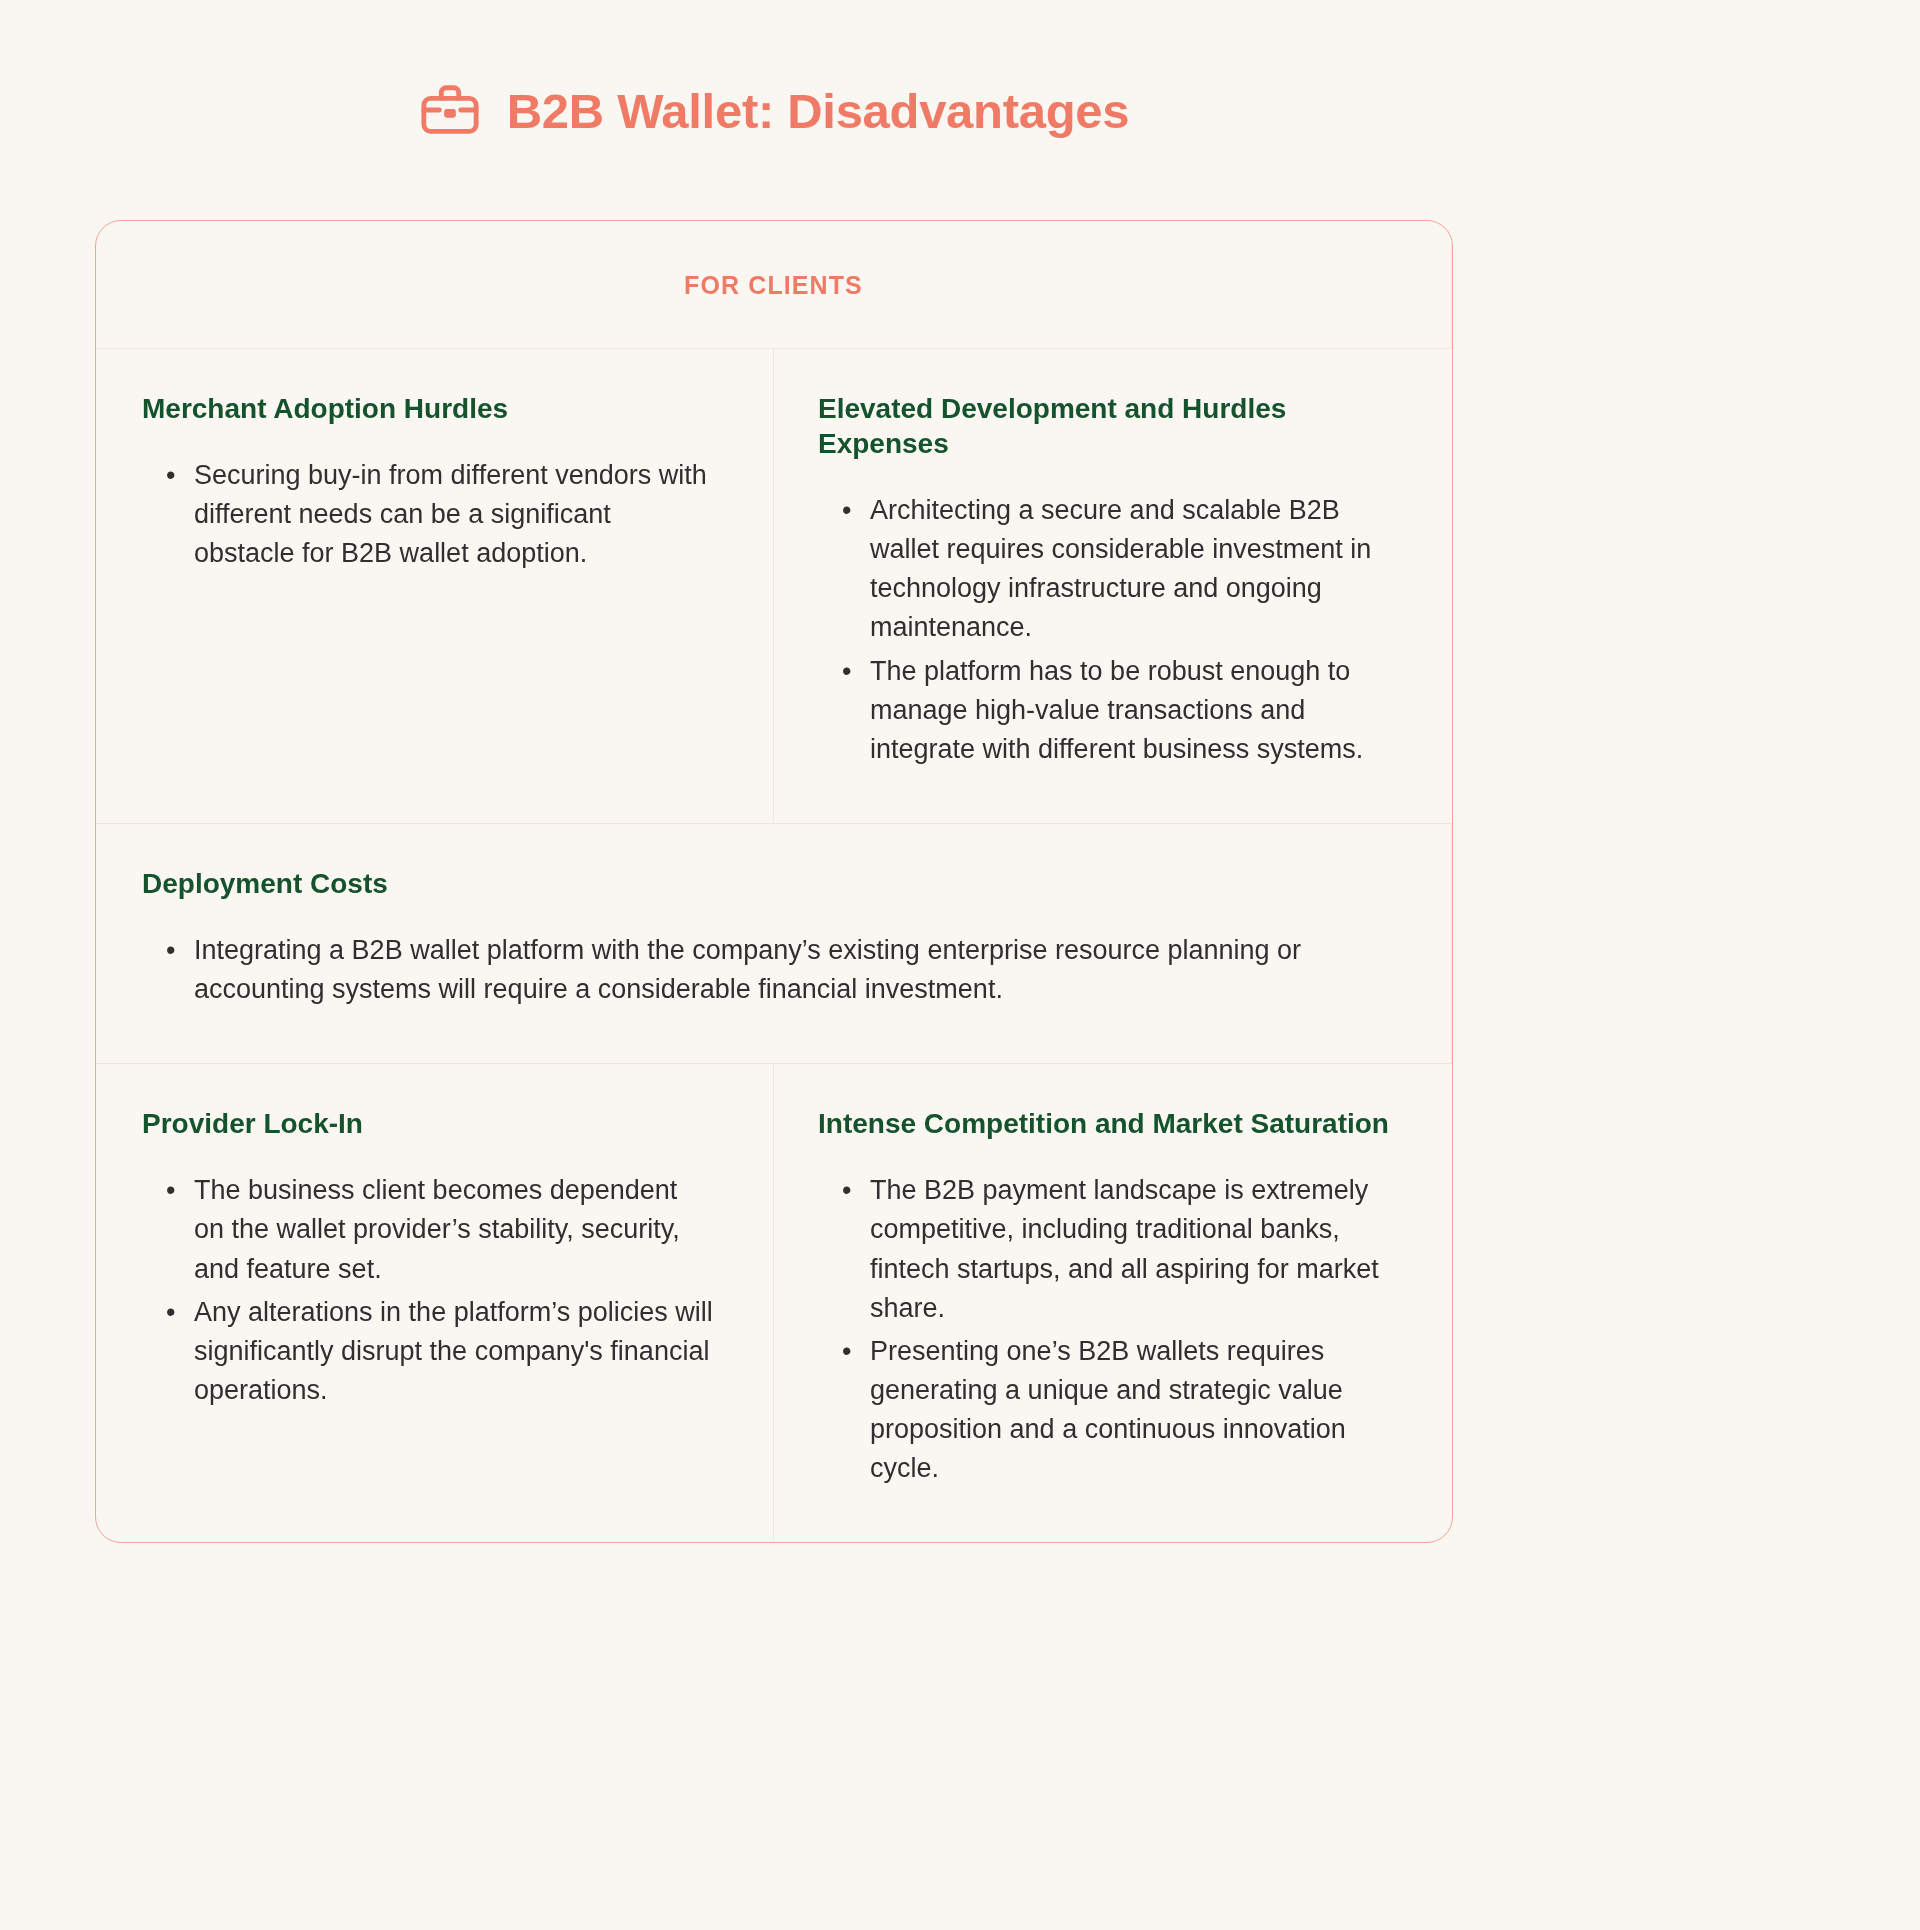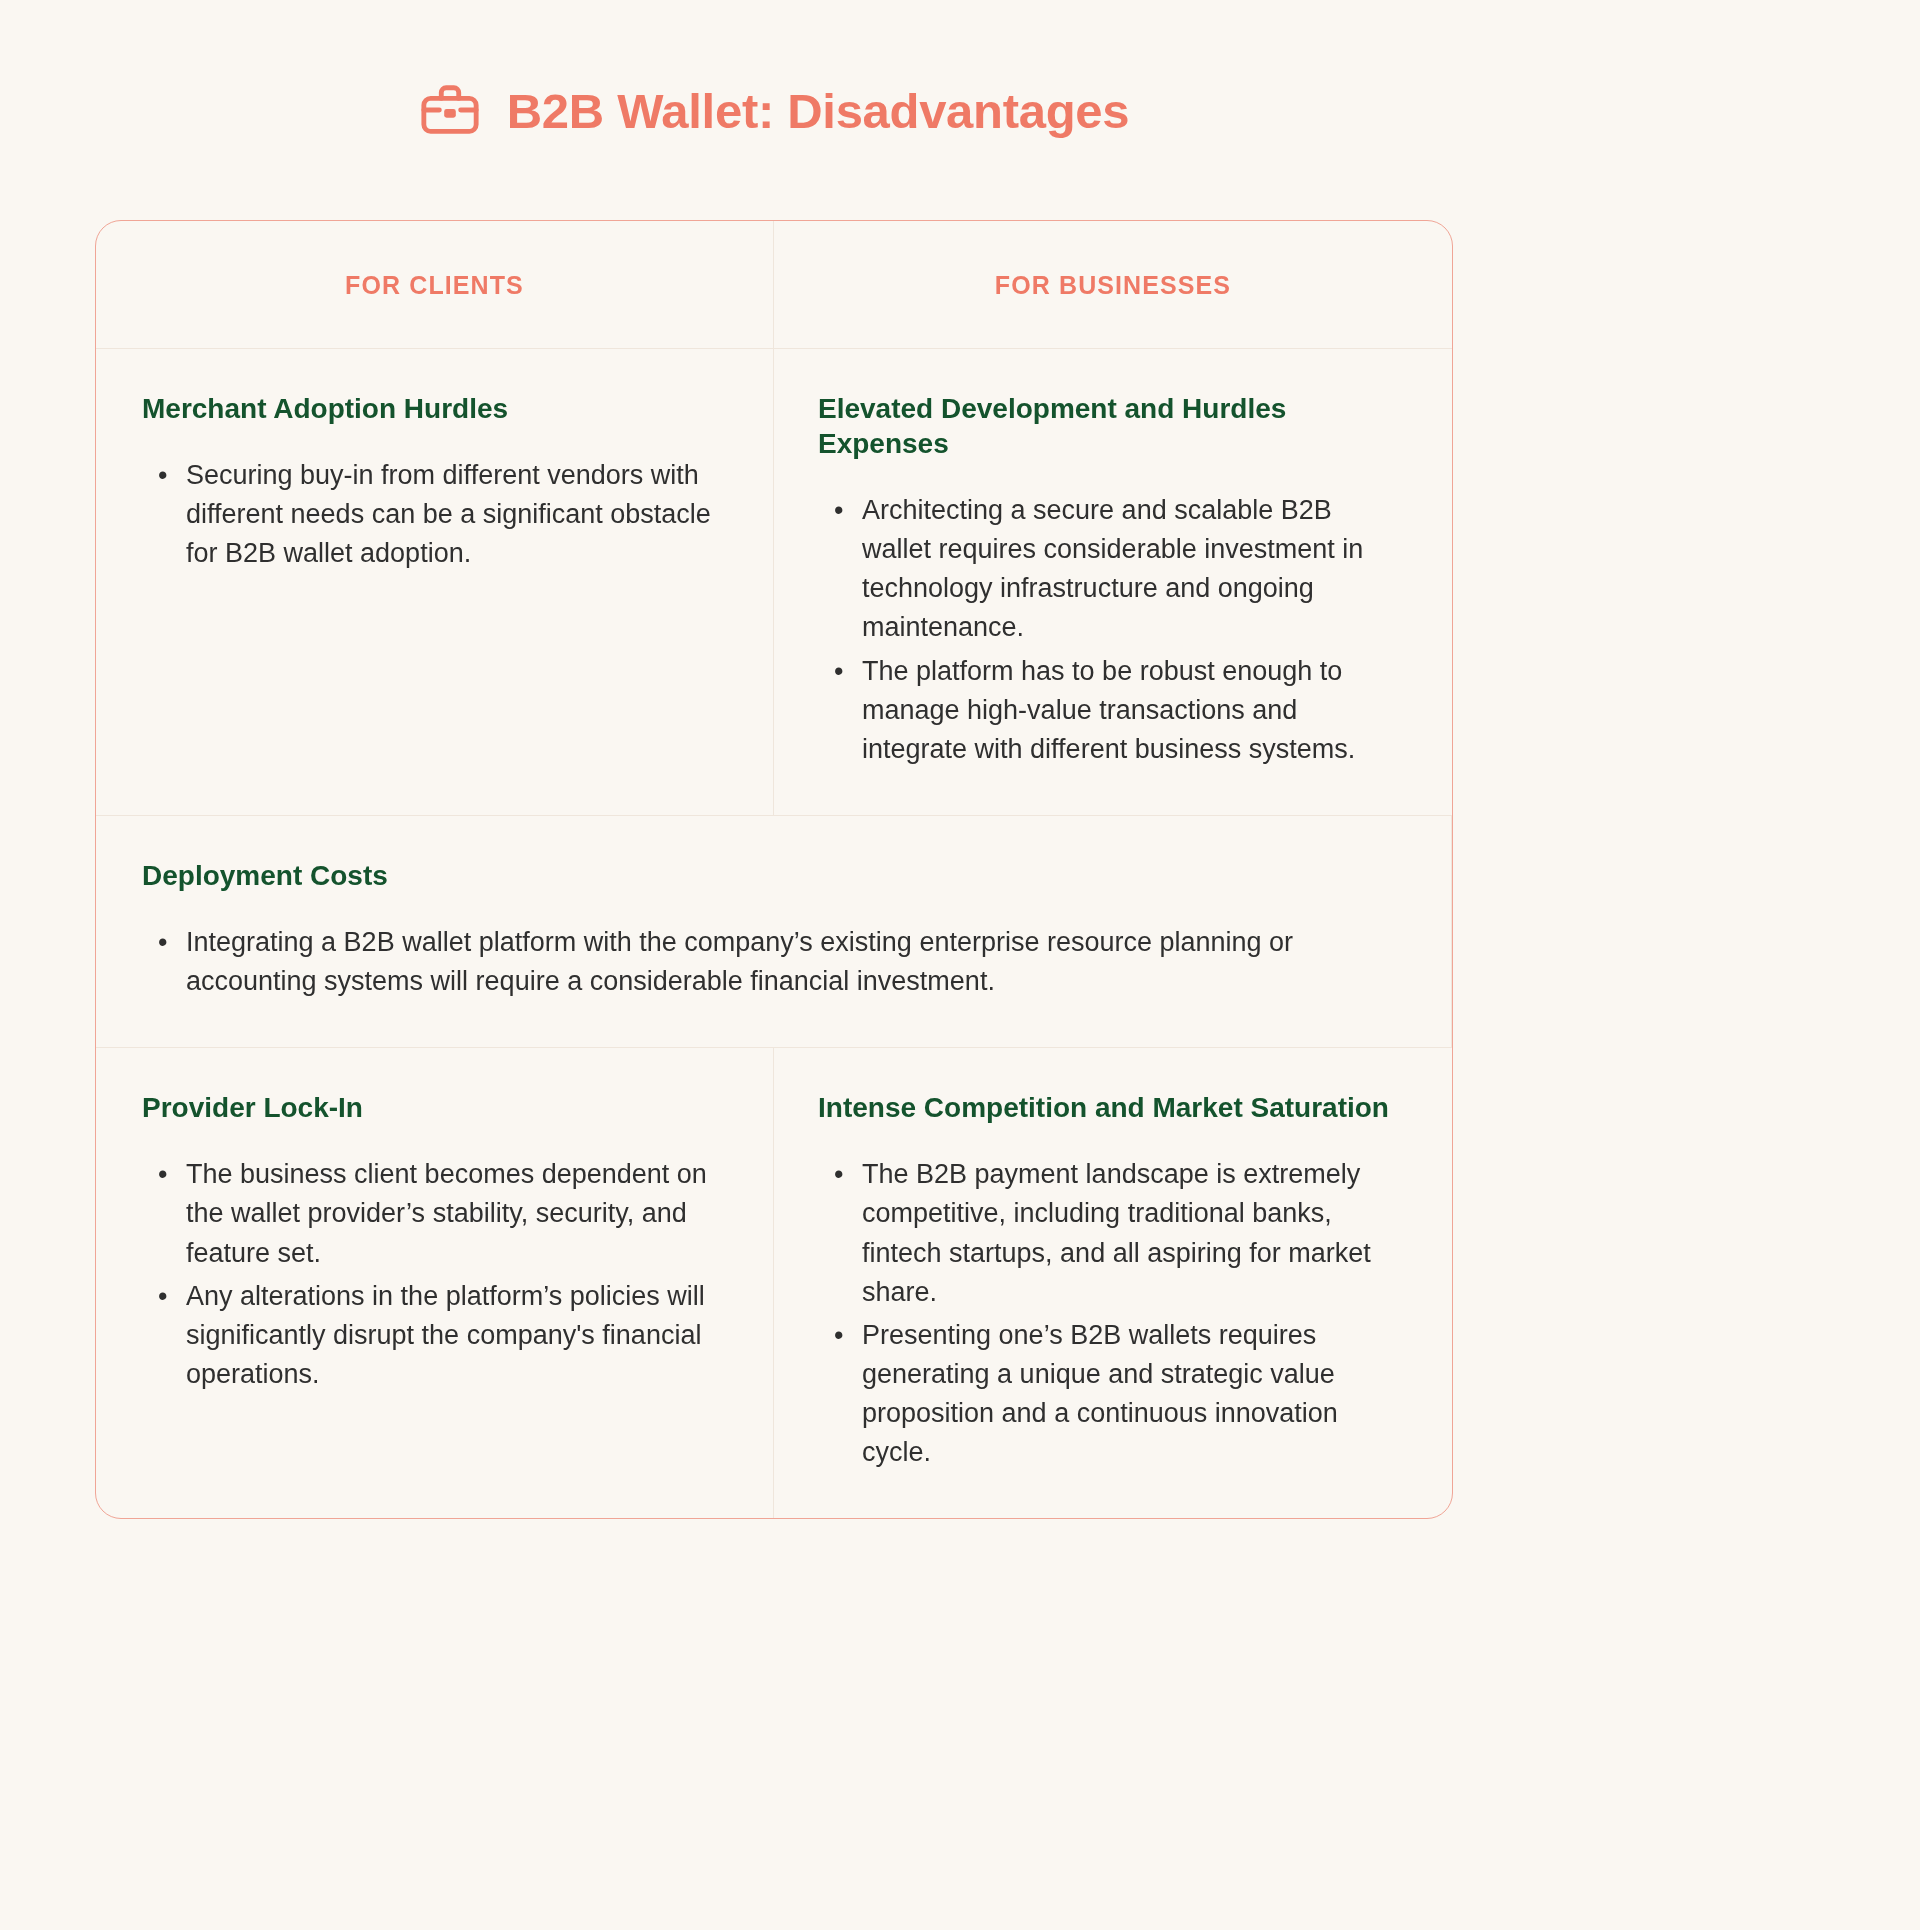--- a/index.html
+++ b/index.html
@@ -80,21 +80,21 @@
     padding-left: 46px;
   }
   .cell-title {
     font-size: 28px;
     font-weight: bold;
     color: #14532d;
     margin: 0 0 30px 0;
     line-height: 1.25;
   }
   ul.points {
-    margin: 0;
+    margin: 8px;
     padding: 0 0 0 8px;
     list-style: none;
   }
   ul.points li {
     position: relative;
     padding-left: 36px;
     font-size: 27px;
     line-height: 1.45;
     color: #2f2f2f;
     margin-bottom: 4px;
@@ -126,21 +126,20 @@
         <path d="M5 31h16M43 31h16" stroke="#ef7a66" stroke-width="5" stroke-linecap="round"></path>
       </svg>
     </span>
     <div class="title-text">B2B Wallet: Disadvantages</div>
   </div>
 
   <div class="card">
 
     <div class="head-row">
       <div class="head-cell left">FOR CLIENTS</div>
-      <div class="head-cell">FOR BUSINESSES</div>
     </div>
 
     <div class="body-row">
       <div class="cell left">
         <div class="cell-title">Merchant Adoption Hurdles</div>
         <ul class="points">
           <li>Securing buy-in from different vendors with different needs can be a significant obstacle for B2B wallet adoption.</li>
         </ul>
       </div>
       <div class="cell">

